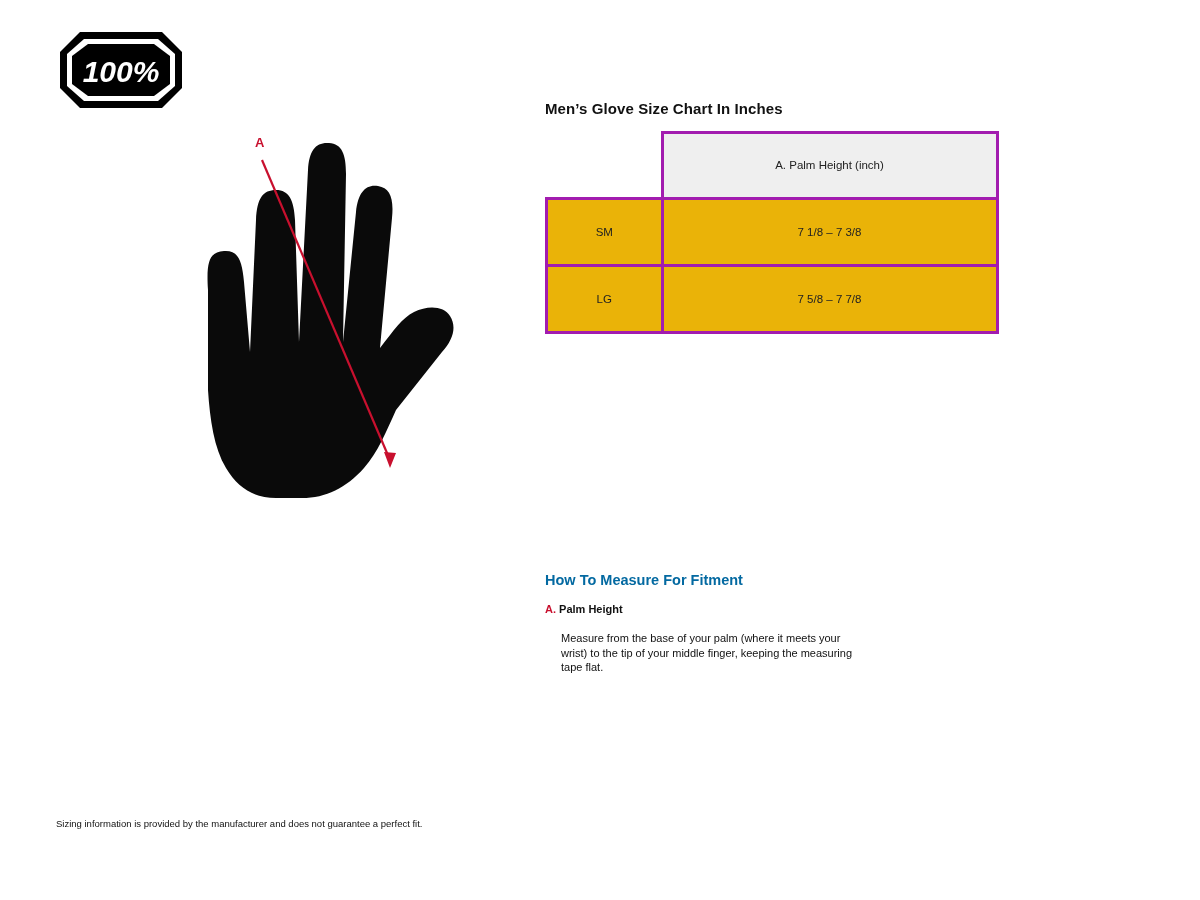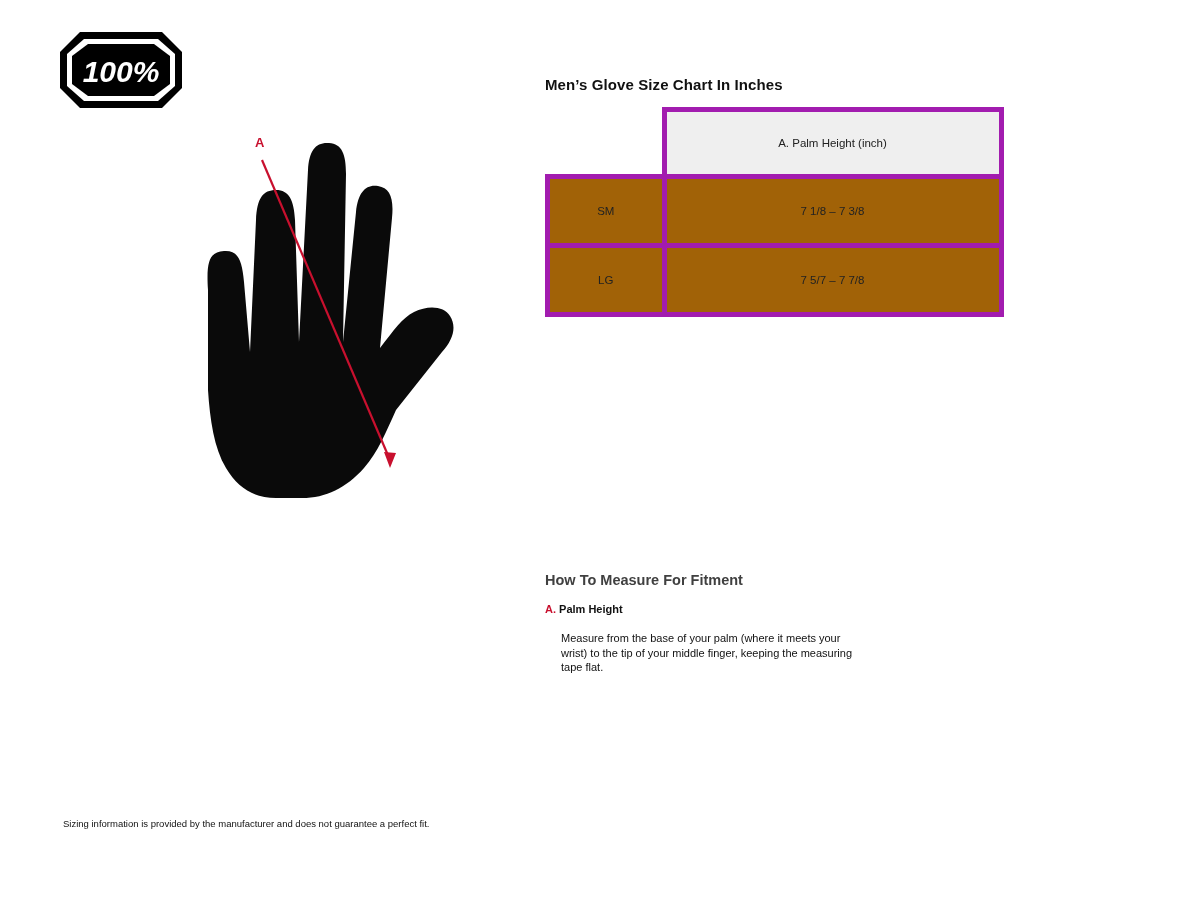--- a/index.html
+++ b/index.html
@@ -42,39 +42,39 @@
     font-size: 13px;
     font-weight: bold;
     color: #c8102e;
     letter-spacing: .2px;
   }
 
   
   .right-col {
     position: absolute;
     left: 545px;
-    top: 76px;
+    top: 100px;
     width: 446px;
   }
   .chart-title {
     font-size: 15px;
     font-weight: bold;
     color: #111111;
     margin: 0 0 14px 0;
     letter-spacing: .1px;
   }
 
   table.size-chart {
     border-collapse: collapse;
     width: 446px;
     table-layout: fixed;
   }
   table.size-chart th,
   table.size-chart td {
-    border: 5px solid #a21caf;
+    border: 3px solid #a21caf;
     height: 64px;
     font-size: 11.5px;
     font-weight: normal;
     color: #222222;
     text-align: center;
     vertical-align: middle;
     padding: 0;
   }
   table.size-chart .col-size { width: 114px; }
   table.size-chart .col-val  { width: 332px; }
@@ -83,37 +83,37 @@
     border: none;
     background: #ffffff;
   }
   table.size-chart thead th.head-val {
     background: #efefef;
     font-weight: normal;
     font-size: 11.5px;
     height: 47px;
   }
   table.size-chart tbody tr.shaded td {
-    background: #a16207;
+    background: #eab308;
   }
   table.size-chart tbody tr.plain td {
     background: #ffffff;
   }
 
   
   .howto {
     position: absolute;
     left: 545px;
     top: 572px;
     width: 330px;
   }
   .howto-title {
     font-size: 14.5px;
     font-weight: bold;
-    color: #404040;
+    color: #0369a1;
     margin: 0 0 8px 0;
   }
   .howto-sub {
     font-size: 11px;
     font-weight: bold;
     margin: 15px 0 3px 0;
     color: #111111;
   }
   .howto-sub .marker {
     color: #c8102e;
@@ -128,21 +128,21 @@
   
   .disclaimer {
     position: absolute;
     left: 56px;
     top: 817px;
     width: 520px;
     font-size: 9.5px;
     line-height: 13px;
     color: #111111;
   }
-  .disclaimer div { white-space: nowrap; margin-left: 7px; }
+  .disclaimer div { white-space: nowrap; }
 </style>
 </head>
 <body>
 
 <div class="logo">
   <svg width="126" height="80" viewBox="0 0 126 80" xmlns="http://www.w3.org/2000/svg">
     <polygon points="22,2 104,2 124,22 124,58 104,78 22,78 2,58 2,22" fill="#000000"></polygon>
     <polygon points="26,9 100,9 117,24 117,56 100,71 26,71 9,56 9,24" fill="#ffffff"></polygon>
     <polygon points="30,14 96,14 112,26 112,54 96,66 30,66 14,54 14,26" fill="#000000"></polygon>
     <text x="63" y="52" font-family="'Liberation Sans', sans-serif" font-size="30" font-weight="bold" font-style="italic" fill="#ffffff" text-anchor="middle">100%</text>
@@ -186,21 +186,21 @@
         <th class="head-val col-val">A. Palm Height (inch)</th>
       </tr>
     </thead>
     <tbody>
       <tr class="shaded">
         <td class="col-size">SM</td>
         <td class="col-val">7 1/8 – 7 3/8</td>
       </tr>
       <tr class="shaded">
         <td class="col-size">LG</td>
-        <td class="col-val">7 5/7 – 7 7/8</td>
+        <td class="col-val">7 5/8 – 7 7/8</td>
       </tr>
     </tbody>
   </table>
 </div>
 
 <div class="howto">
   <h3 class="howto-title">How To Measure For Fitment</h3>
   <p class="howto-sub">
     <span class="marker">A.</span>
     <span>Palm Height</span>

